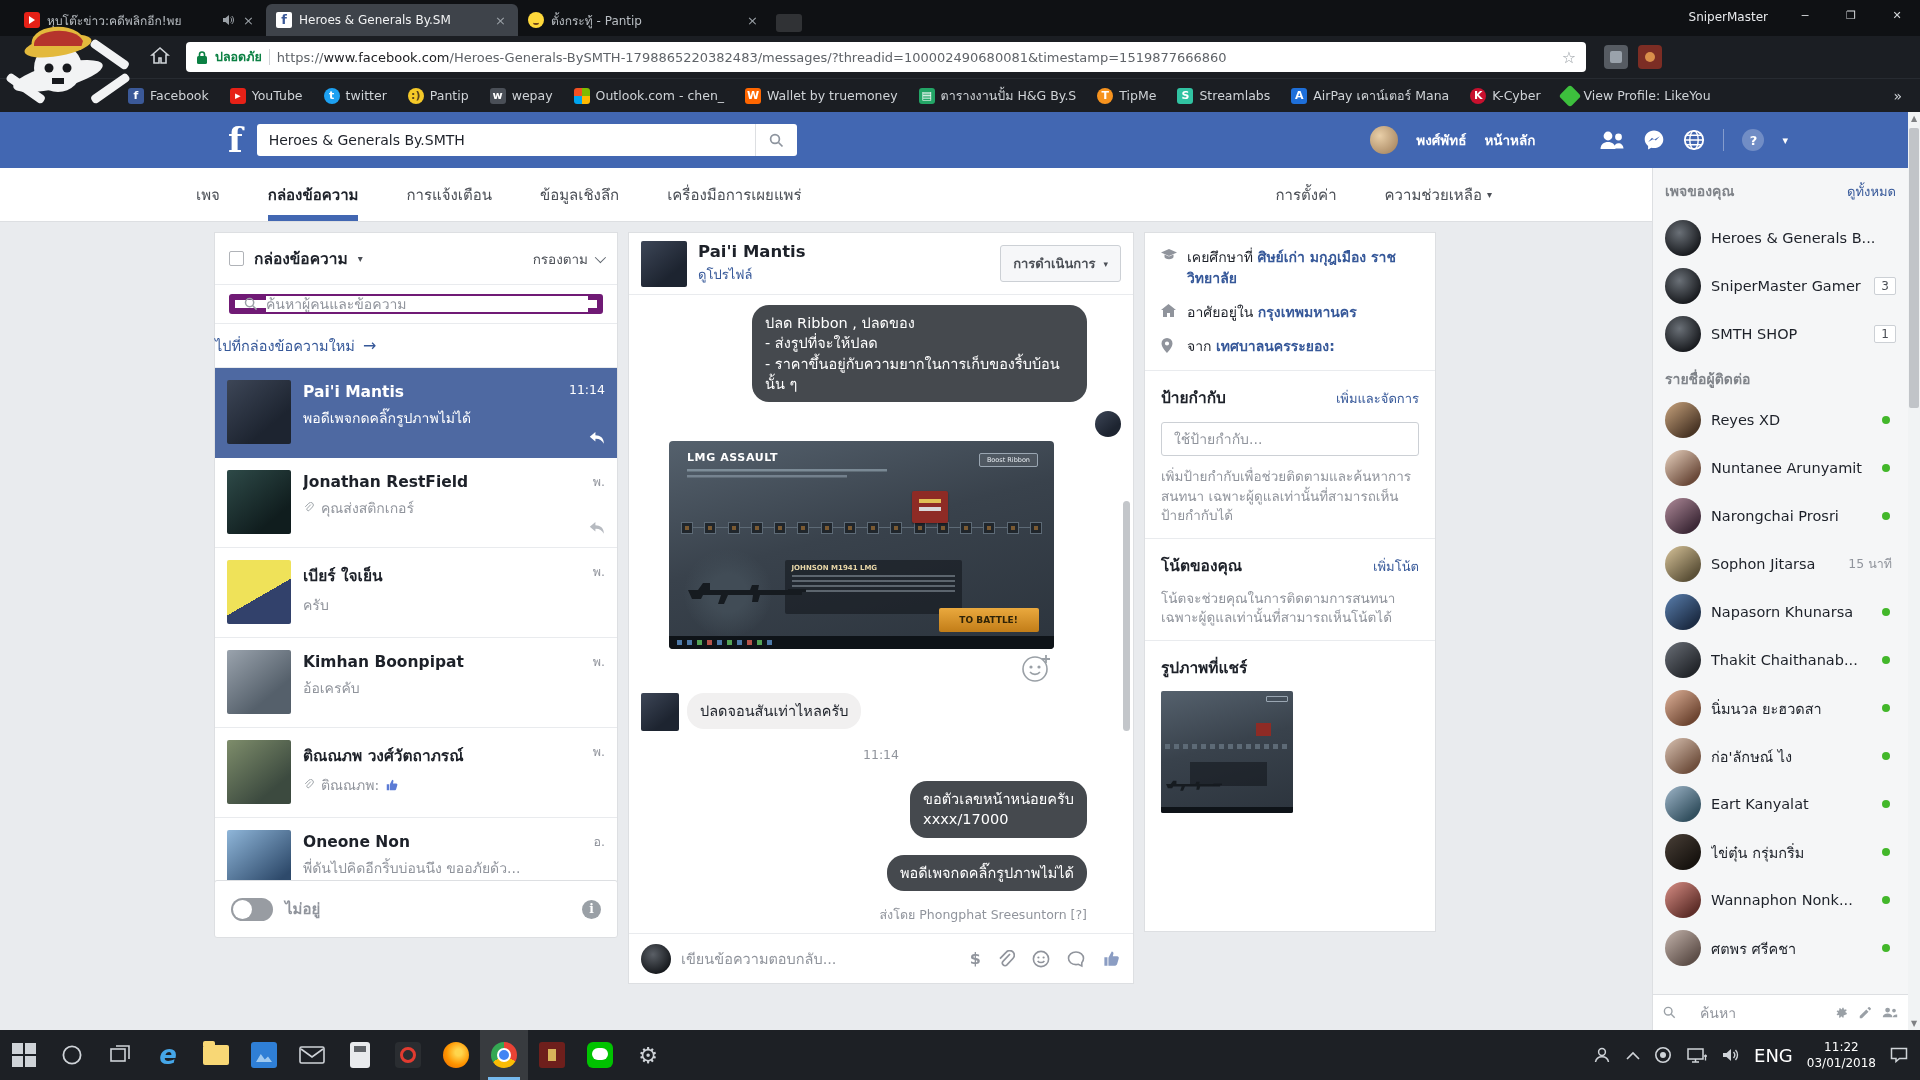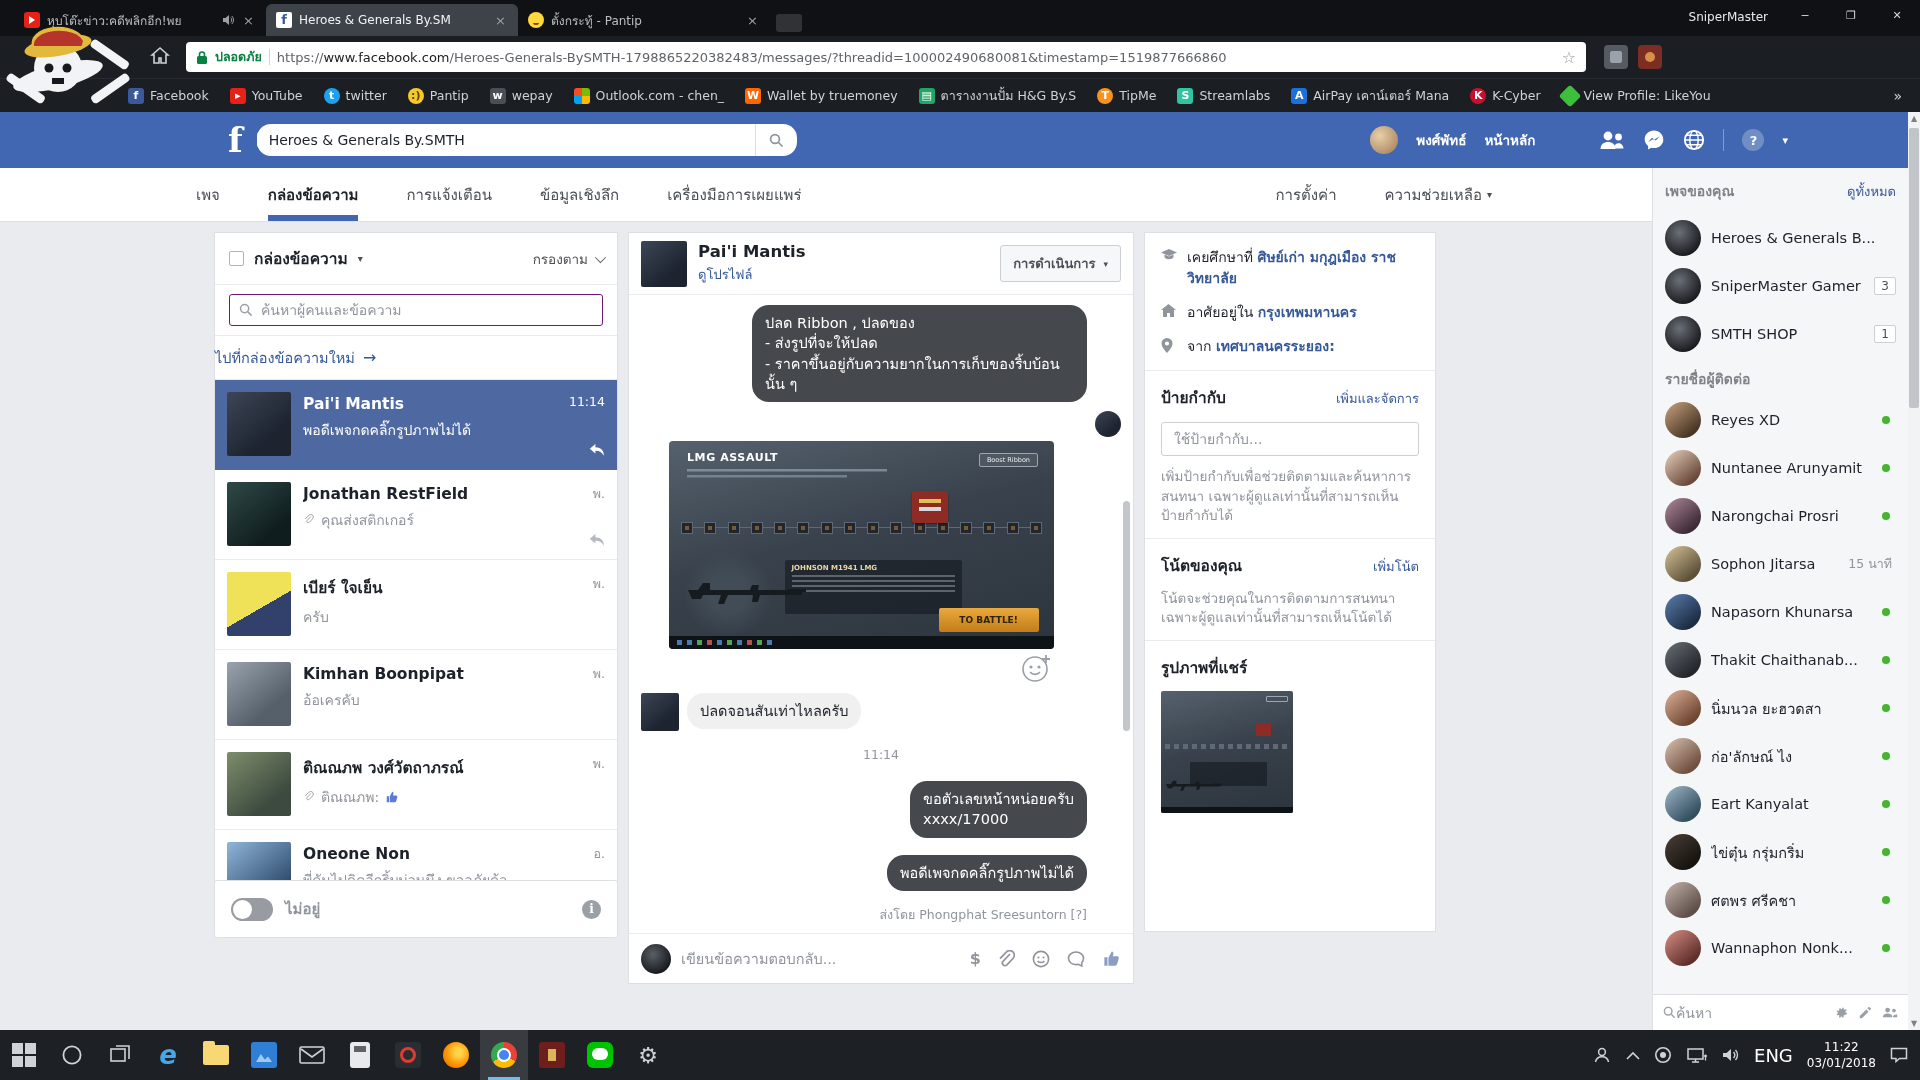--- a/index.html
+++ b/index.html
@@ -43,21 +43,21 @@
   .bookmarks { position:absolute; left:0; top:78px; width:1920px; height:34px; background:#1b1e23; border-top:1px solid #272b31; display:flex; align-items:center; padding-left:128px; gap:21px; }
   .bm { display:flex; align-items:center; gap:6px; color:#cfd3d7; font-size:12.5px; white-space:nowrap; }
   .bmi { width:16px; height:16px; border-radius:3px; display:inline-flex; align-items:center; justify-content:center; font-size:11px; font-weight:bold; color:#fff; }
   .bm-overflow { position:absolute; right:18px; color:#cfd3d7; font-size:14px; }
 
   .op-logo { position:absolute; left:2px; top:24px; z-index:6; }
 
   
   .fb-header { position:absolute; left:0; top:112px; width:1920px; height:56px; background:#4267b2; display:flex; align-items:center; }
   .fb-logo { margin-left:228px; color:#fff; font-size:34px; font-weight:bold; line-height:1; font-family:"DejaVu Serif","Liberation Serif",serif; }
-  .fb-search { margin-left:14px; width:540px; height:32px; background:#fff; border-radius:14px; display:flex; align-items:center; overflow:hidden; }
+  .fb-search { margin-left:14px; width:540px; height:32px; background:#fff; border-radius:3px; display:flex; align-items:center; overflow:hidden; }
   .fb-search input { flex:1; border:0; outline:none; padding:0 12px; font-size:14px; color:#1d2129; font-family:inherit; }
   .fb-search .s-btn { width:42px; height:32px; border-left:1px solid #dddfe2; display:flex; align-items:center; justify-content:center; }
   .fbh-right { margin-left:auto; margin-right:132px; display:flex; align-items:center; gap:18px; }
   .fbh-right .avatar-sm { width:28px; height:28px; border-radius:50%; background:radial-gradient(circle at 35% 35%, #e9cfa8, #9c7a55); }
   .fbh-name, .fbh-home { color:#fff; font-size:13.5px; font-weight:bold; }
   .fbh-ico { display:flex; align-items:center; justify-content:center; }
   .fbh-sep { width:1px; height:22px; background:rgba(255,255,255,.35); }
   .help-circ { width:22px; height:22px; border-radius:50%; background:rgba(255,255,255,.25); color:#fff; font-weight:bold; font-size:13px; display:flex; align-items:center; justify-content:center; }
   .fbh-caret { color:#fff; font-size:11px; }
 
@@ -71,21 +71,21 @@
 
   
   .thread-col { position:absolute; left:214px; top:232px; width:404px; background:#fff; border:1px solid #dddfe2; }
   .tl-head { height:52px; border-bottom:1px solid #e9ebee; display:flex; align-items:center; padding:0 14px; gap:10px; }
   .checkbox { width:15px; height:15px; border:1px solid #b0b3b8; border-radius:2px; background:#fff; }
   .tl-title { font-size:15.5px; font-weight:bold; color:#1d2129; }
   .tl-caret { font-size:10px; color:#4b4f56; }
   .tl-filter { margin-left:auto; font-size:13.5px; color:#4b4f56; display:flex; align-items:center; gap:7px; }
   .chev { width:8px; height:8px; border-right:1.6px solid #606770; border-bottom:1.6px solid #606770; transform:rotate(45deg) translateY(-2px); }
   .tl-search { padding:9px 14px; border-bottom:1px solid #e9ebee; }
-  .tl-search .box { height:32px; border:1px solid #701a75; border-radius:3px; display:flex; align-items:center; padding:0 9px; gap:8px; }
+  .tl-search .box { height:20px; border:6px solid #701a75; border-radius:3px; display:flex; align-items:center; padding:0 9px; gap:8px; }
   .tl-search input { border:0; outline:none; flex:1; font-size:14px; color:#1d2129; font-family:inherit; }
   .tl-search input::placeholder, .lbl-input::placeholder, .sb-search input::placeholder { color:#90949c; }
   .tl-newinbox { height:44px; display:flex; align-items:center; padding:0 0; border-bottom:1px solid #e9ebee; gap:8px; }
   .tl-newinbox span { color:#365899; font-size:14.5px; }
   .trow { height:90px; display:flex; padding:12px; gap:12px; border-bottom:1px solid #e9ebee; position:relative; background:#fff; }
   .trow.selected { background:#4e69a2; border-bottom-color:#4e69a2; }
   .t-avatar { width:64px; height:64px; border-radius:2px; flex:0 0 64px; }
   .t-main { flex:1; min-width:0; padding-top:3px; }
   .t-name { font-size:15.5px; font-weight:bold; color:#1d2129; white-space:nowrap; overflow:hidden; text-overflow:ellipsis; }
   .t-snippet { margin-top:6px; font-size:14px; color:#90949c; white-space:nowrap; overflow:hidden; text-overflow:ellipsis; display:flex; align-items:center; gap:6px; }
@@ -173,21 +173,21 @@
   .sb-title { color:#7f8389; font-size:14px; font-weight:bold; }
   .sb-seeall { margin-left:auto; color:#365899; font-size:13px; }
   .sb-row { height:48px; display:flex; align-items:center; padding:0 12px; gap:10px; }
   .sb-av { width:36px; height:36px; border-radius:50%; flex:0 0 36px; }
   .sb-av.page { background:radial-gradient(circle at 40% 35%, #6a7077, #17191d 75%); }
   .sb-name { flex:1; min-width:0; font-size:14.5px; color:#1d2129; white-space:nowrap; overflow:hidden; text-overflow:ellipsis; }
   .sb-badge { border:1px solid #ccd0d5; background:#fff; border-radius:2px; font-size:12px; color:#4b4f56; padding:1px 6px; }
   .sb-sect { height:34px; line-height:34px; padding:0 12px; color:#7f8389; font-size:14px; font-weight:bold; margin-top:4px; }
   .dot { width:8px; height:8px; border-radius:50%; background:#42b72a; }
   .sb-time { font-size:12.5px; color:#90949c; }
-  .sb-search { position:absolute; left:0; bottom:0; width:100%; height:36px; background:#fff; border-top:1px solid #dddfe2; display:flex; align-items:center; padding:0 10px; gap:0; }
+  .sb-search { position:absolute; left:0; bottom:0; width:100%; height:36px; background:#fff; border-top:1px solid #dddfe2; display:flex; align-items:center; padding:0 10px; gap:24px; }
   .sb-search input { border:0; outline:none; flex:1; font-size:14px; font-family:inherit; color:#1d2129; min-width:0; }
   .sb-tools { display:flex; gap:10px; align-items:center; }
 
   
   .taskbar { position:absolute; left:0; top:1030px; width:1920px; height:50px; background:#1d2025; display:flex; align-items:stretch; z-index:9; }
   .tb-ico { width:48px; display:flex; align-items:center; justify-content:center; position:relative; }
   .tb-ico.active { background:rgba(255,255,255,.12); }
   .tb-ico.active::after { content:""; position:absolute; left:8px; right:8px; bottom:0; height:3px; background:#76b9ed; }
   .tb-right { margin-left:auto; display:flex; align-items:center; gap:14px; padding-right:12px; color:#fff; }
   .tb-lang { font-size:18px; }
@@ -782,27 +782,27 @@
         <span class="sb-av" style="background:linear-gradient(140deg,#9fb6c9,#33505f 80%)"></span>
         <span class="sb-name">Eart Kanyalat</span>
         <span class="dot" style="margin-right:6px"></span>
       </div>
     <div class="sb-row">
         <span class="sb-av" style="background:linear-gradient(140deg,#4a4038,#17130f 80%)"></span>
         <span class="sb-name">ไข่ตุ๋น กรุ่มกริ่ม</span>
         <span class="dot" style="margin-right:6px"></span>
       </div>
     <div class="sb-row">
+        <span class="sb-av" style="background:linear-gradient(140deg,#d98f86,#5f2f2a 80%)"></span>
+        <span class="sb-name">Wannaphon Nonk...</span>
+        <span class="dot" style="margin-right:6px"></span>
+      </div>
+    <div class="sb-row">
         <span class="sb-av" style="background:linear-gradient(140deg,#c4b4ac,#5e4f49 80%)"></span>
         <span class="sb-name">ศตพร ศรีคชา</span>
-        <span class="dot" style="margin-right:6px"></span>
-      </div>
-    <div class="sb-row">
-        <span class="sb-av" style="background:linear-gradient(140deg,#d98f86,#5f2f2a 80%)"></span>
-        <span class="sb-name">Wannaphon Nonk...</span>
         <span class="dot" style="margin-right:6px"></span>
       </div>
 
     <div class="sb-search">
       <svg width="13" height="13" viewBox="0 0 15 15">
           <circle cx="6" cy="6" r="4.4" fill="none" stroke="#9aa0a6" stroke-width="1.6"></circle>
           <path d="M9.5 9.5 13.5 13.5" stroke="#9aa0a6" stroke-width="1.6"></path>
         </svg>
       <input placeholder="ค้นหา" style="">
       <span class="sb-tools">

